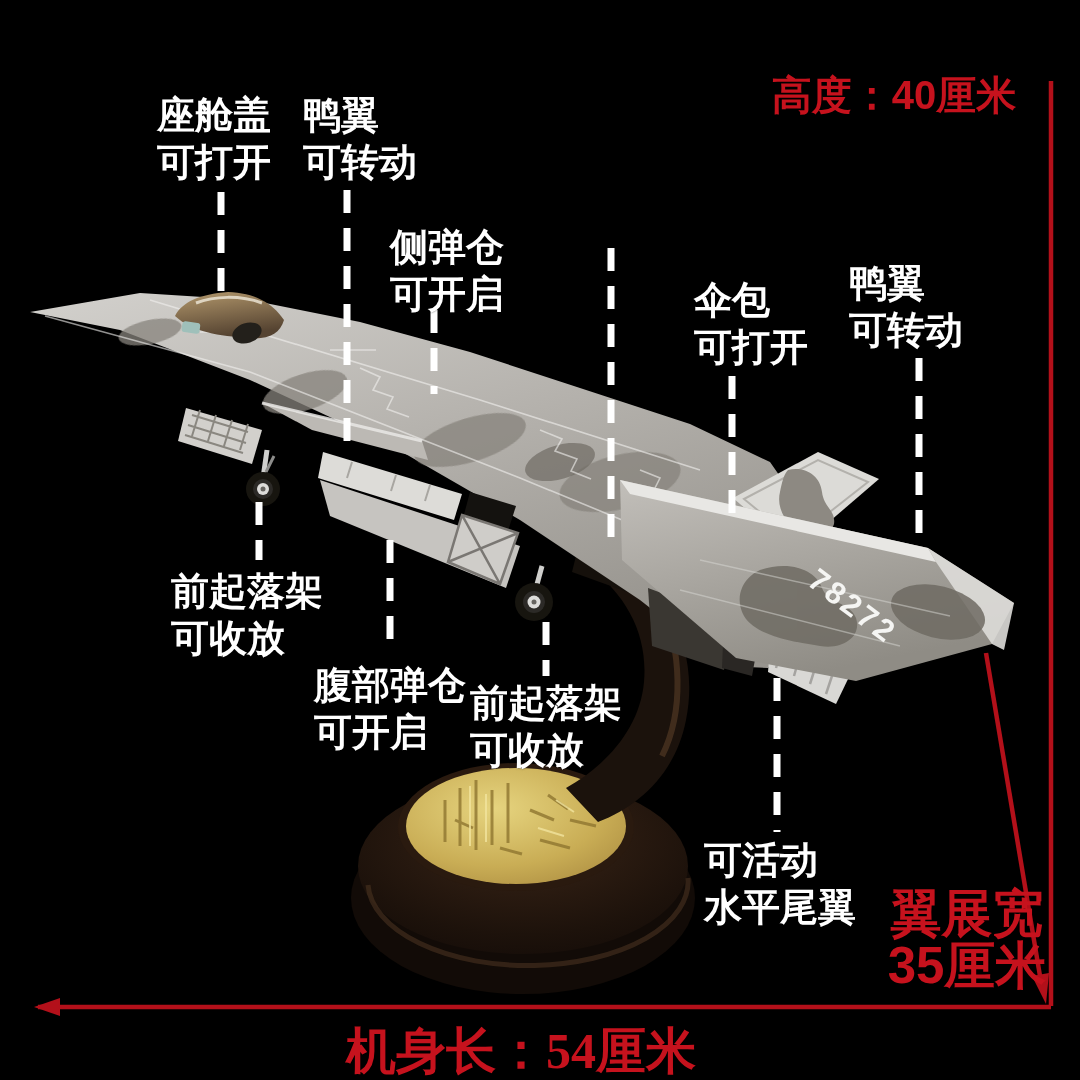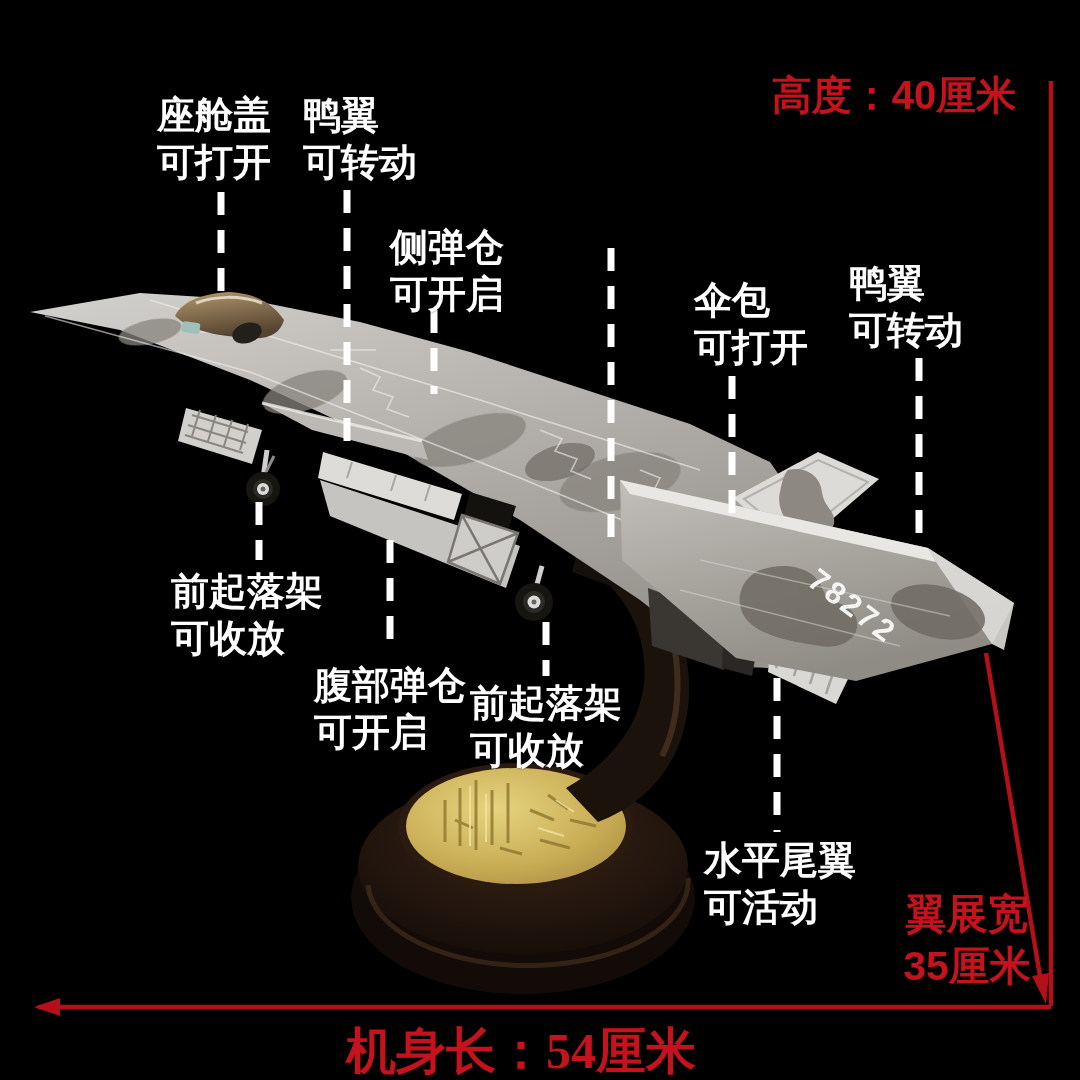--- a/index.html
+++ b/index.html
@@ -4,21 +4,21 @@
 <style>
   html,body{margin:0;padding:0;background:#000;}
   .stage{position:relative;width:1080px;height:1080px;background:#000;overflow:hidden;
          font-family:"Liberation Sans","DejaVu Sans",sans-serif;}
   .scene-svg{position:absolute;left:0;top:0;width:1080px;height:1080px;}
   .lbl{position:absolute;transform:translateX(-50%);color:#ffffff;font-weight:700;
        font-size:38px;line-height:47px;white-space:nowrap;
        text-shadow:0 0 2px rgba(0,0,0,.6);}
   .dim{position:absolute;color:#c6121d;font-weight:700;white-space:nowrap;}
   .dim-height{left:894px;top:68px;transform:translateX(-50%);font-size:40px;}
-  .dim-wingspan{left:967px;top:888px;transform:translateX(-50%);font-size:41px;line-height:52px;text-align:center;}
+  .dim-wingspan{left:967px;top:888px;transform:translateX(-50%);font-size:51px;line-height:52px;text-align:center;}
   .dim-length{left:521px;top:1018px;transform:translateX(-50%);font-size:50px;font-family:Liberation Serif, serif;}
 </style>
 </head>
 <body>
 
 <div class="stage">
 
   <svg class="scene-svg" viewBox="0 0 1080 1080">
     <defs>
       <linearGradient id="fusel" x1="0" y1="0" x2="0.6" y2="1">
@@ -209,22 +209,22 @@
   </div>
   <div class="lbl" style="left:390px;top:648px;margin-top:14px;">
     <div>腹部弹仓</div>
     <div>可开启</div>
   </div>
   <div class="lbl" style="left:546px;top:680px;">
     <div>前起落架</div>
     <div>可收放</div>
   </div>
   <div class="lbl" style="left:780px;top:837px;">
+    <div>可活动</div>
     <div>水平尾翼</div>
-    <div>可活动</div>
   </div>
 
   <div class="dim dim-height">高度：40厘米</div>
   <div class="dim dim-wingspan">
     <div>翼展宽</div>
     <div>35厘米</div>
   </div>
   <div class="dim dim-length">机身长：54厘米</div>
 
 </div>

